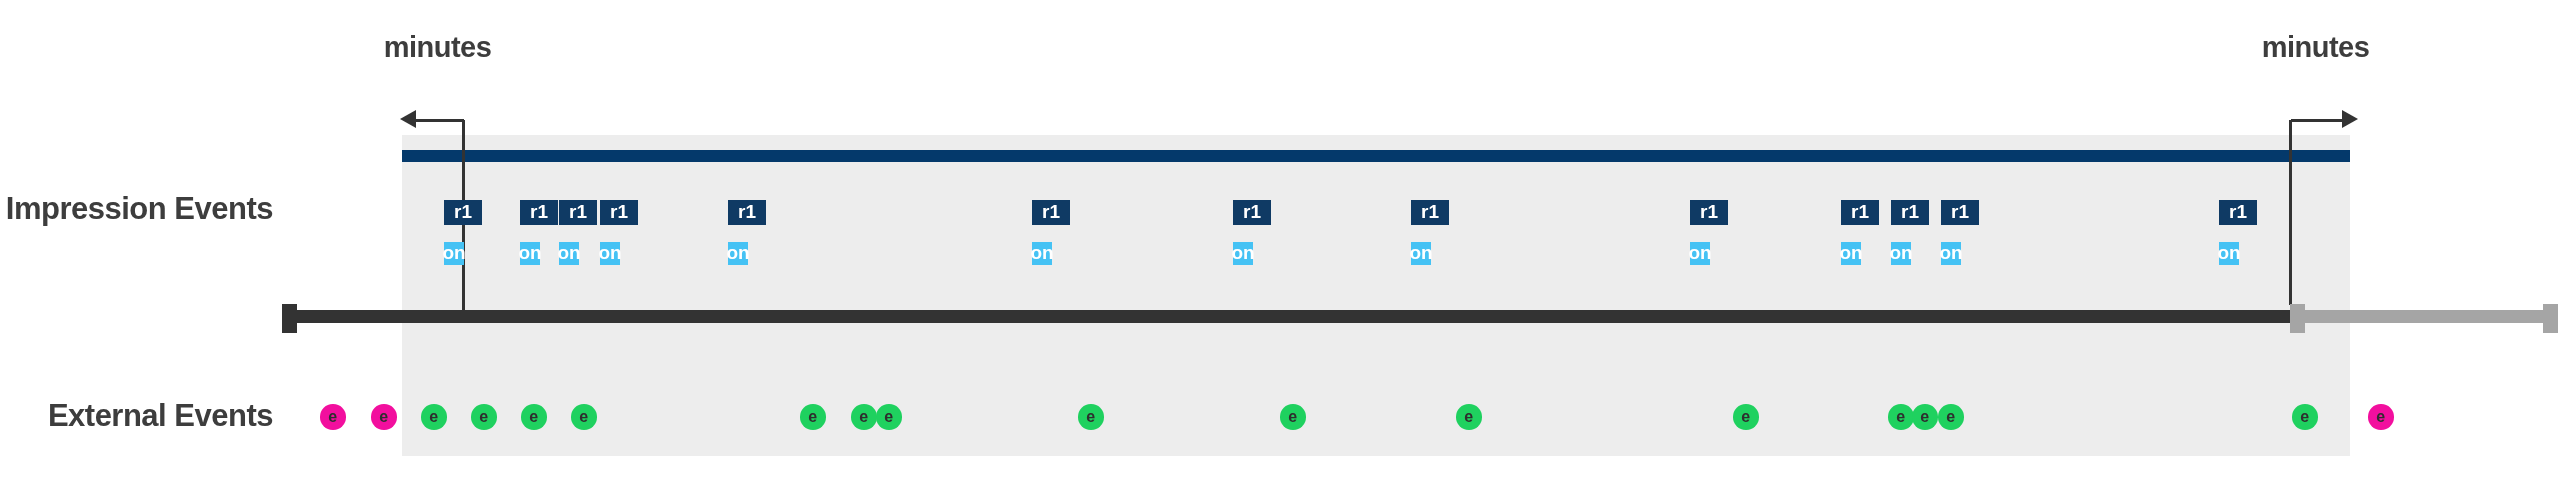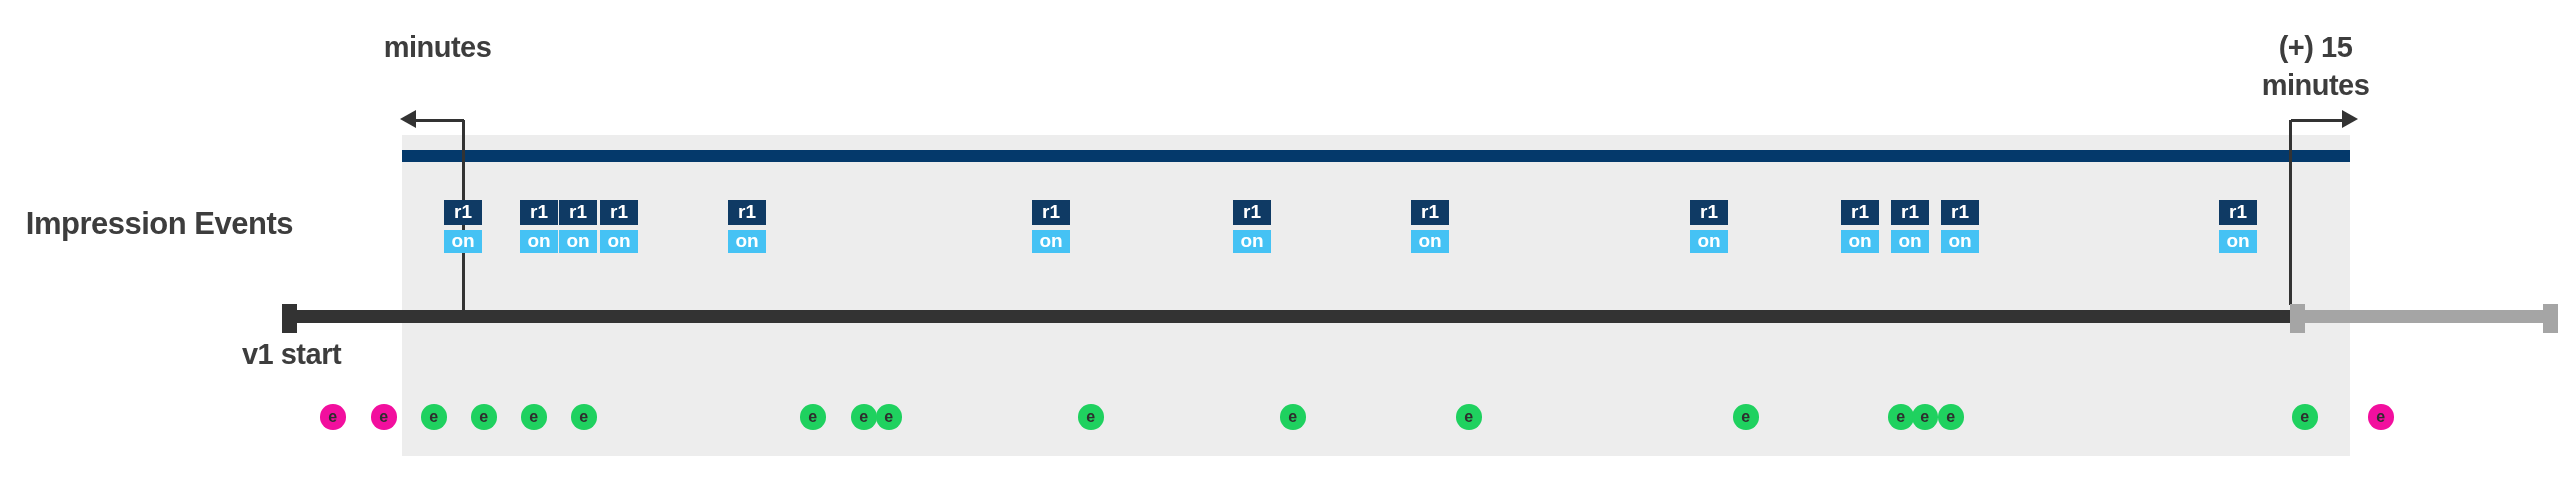--- a/index.html
+++ b/index.html
@@ -67,21 +67,21 @@
     position: absolute;
     left: 0;
     width: 273px;
     text-align: right;
     font-size: 31px;
     font-weight: 600;
     color: #3d3d3d;
     letter-spacing: -0.5px;
     line-height: 36px;
   }
-  .rowlabel.impressions { top: 206px; margin-left: 20px; }
+  .rowlabel.impressions { top: 191px; }
   .rowlabel.external    { top: 398px; }
   .tl-dark {
     position: absolute;
     left: 285px; top: 310px;
     width: 2008px; height: 13.2px;
     background: #333333;
   }
   .cap { position: absolute; top: 304px; width: 15px; height: 29px; }
   .cap.v1   { left: 282px;  background: #333333; }
   .cap.v2   { left: 2290px; background: #a5a5a5; }
@@ -107,22 +107,22 @@
   .layer { position: absolute; left: 0; top: 0; width: 100%; height: 100%; }
   .imp-col { position: absolute; top: 200px; width: 38px; }
   .r1box {
     width: 38px; height: 24.5px;
     background: #0f3a64;
     color: #ffffff;
     font-size: 19px; font-weight: 600;
     display: flex; align-items: center; justify-content: center;
   }
   .onbox {
-    margin-top: 5px;
-    width: 38px; height: 23.6px;
+    margin-top: 17px;
+    width: 20px; height: 23.6px;
     background: #45c2f4;
     color: #ffffff;
     font-size: 19px; font-weight: 600;
     display: flex; align-items: center; justify-content: center;
   }
   .dot {
     position: absolute;
     top: 404px;
     width: 25.5px; height: 25.5px;
     border-radius: 50%;
@@ -144,33 +144,32 @@
 
   <div class="hline left"></div>
   <div class="arrowhead left"></div>
   <div class="hline right"></div>
   <div class="arrowhead right"></div>
 
   <div class="anno left">
     <div>minutes</div>
   </div>
   <div class="anno right">
-    <div>(+) 15</div>
     <div>minutes</div>
   </div>
 
   <div class="rowlabel impressions">Impression Events</div>
+  <div class="rowlabel external">External Events</div>
 
   <div class="tl-dark"></div>
   <div class="cap v1"></div>
   <div class="tl-gray"></div>
   <div class="cap v2"></div>
   <div class="cap end"></div>
 
-  <div class="tl-label v1">v1 start</div>
 
   <div class="layer">
       <div class="imp-col" style="left: 444px;">
         <div class="r1box" style="background: rgb(15, 58, 100);">r1</div>
         <div class="onbox" style="background: rgb(69, 194, 244);">on</div>
       </div>
       <div class="imp-col" style="left: 520px;">
         <div class="r1box" style="background: rgb(15, 58, 100);">r1</div>
         <div class="onbox" style="background: rgb(69, 194, 244);">on</div>
       </div>

